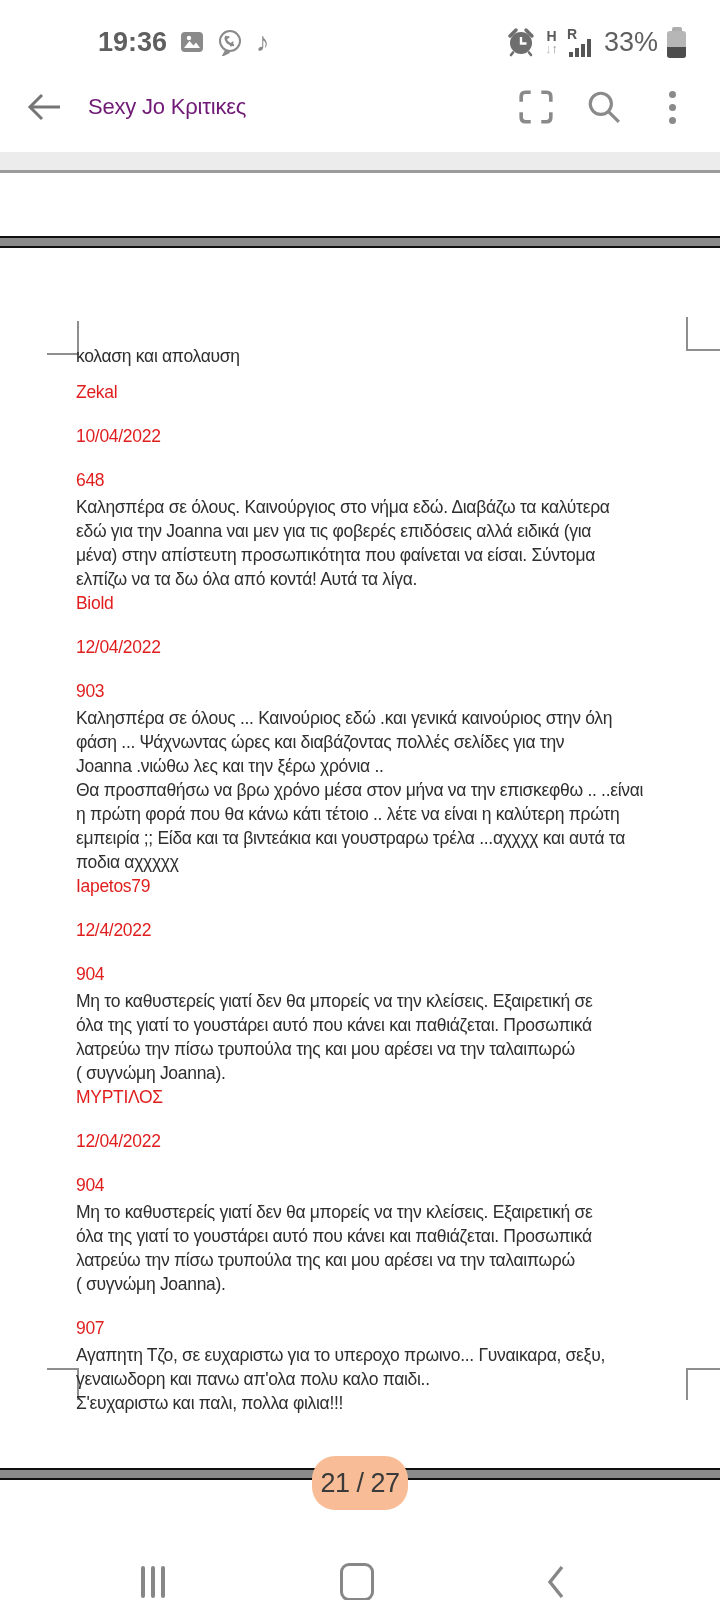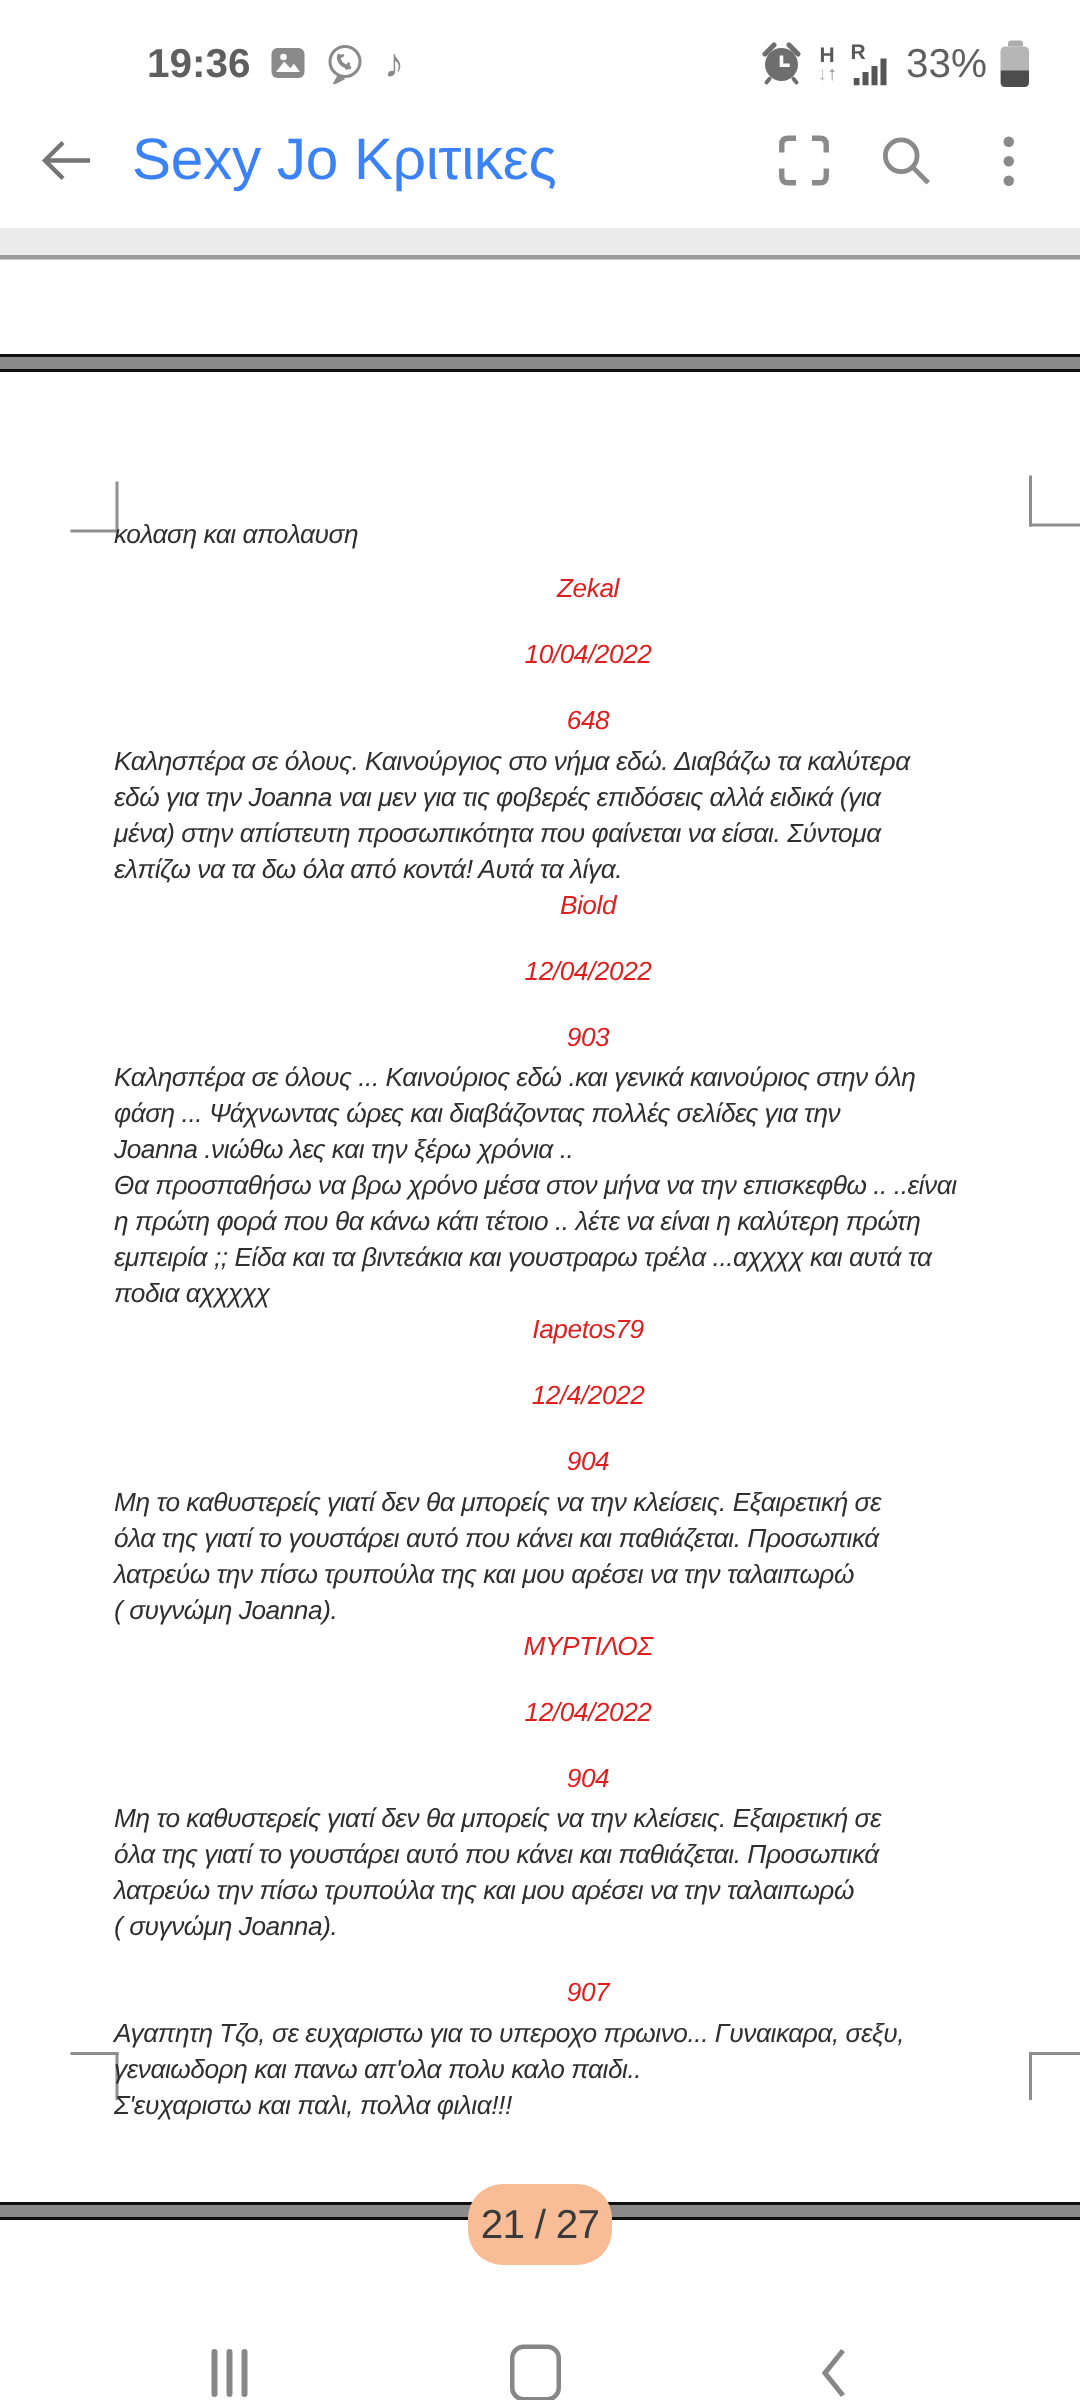--- a/index.html
+++ b/index.html
@@ -23,40 +23,40 @@
   .r-wrap svg{position:absolute;left:2px;bottom:1px;}
   .battery{display:flex;flex-direction:column;align-items:center;}
   .battery .nub{width:10px;height:4px;background:#adadad;border-radius:2px 2px 0 0;}
   .battery .body{width:19px;height:27px;background:#b6b6b6;border-radius:3px;position:relative;overflow:hidden;}
   .battery .fill{position:absolute;left:0;right:0;bottom:0;height:11px;background:#4d4d4d;}
   .note-glyph{font-size:27px;color:#8a8a8a;line-height:1;}
   
   .app-bar{position:absolute;left:0;top:62px;width:720px;height:90px;display:flex;align-items:center;background:#fff;}
   .icon-btn{width:48px;height:48px;display:flex;align-items:center;justify-content:center;flex:0 0 auto;}
   .back-btn{margin-left:20px;}
-  .app-title{margin-left:20px;font-size:39px;color:#3b82f6;letter-spacing:-0.2px;flex:1 1 auto;white-space:nowrap;}
+  .app-title{margin-left:20px;font-size:22px;color:#701a75;letter-spacing:-0.2px;flex:1 1 auto;white-space:nowrap;}
   .dots{display:flex;flex-direction:column;gap:6px;}
   .dots i{width:7px;height:7px;border-radius:50%;background:#8a8a8a;}
   .ab-right{display:flex;align-items:center;gap:20px;margin-right:24px;}
   
   .gray-strip{position:absolute;left:0;top:152px;width:720px;height:21px;background:#ececec;border-bottom:3px solid #9b9b9b;box-sizing:border-box;}
   .page-sep{position:absolute;left:0;width:720px;height:12px;background:#8a8a8a;border-top:2px solid #101010;border-bottom:2px solid #101010;box-sizing:border-box;z-index:2;}
   .sep-top{top:236px;}
   .sep-bottom{top:1468px;}
   
   .pdf-page{position:absolute;left:0;top:248px;width:720px;height:1220px;background:#fff;}
   .mark{position:absolute;width:30px;height:32px;border:0 solid #8e8e8e;z-index:1;}
   .mark-tl{left:47px;top:321px;border-right-width:2px;border-bottom-width:2px;}
   .mark-tr{left:686px;top:317px;width:32px;border-left-width:2px;border-bottom-width:2px;}
   .mark-bl{left:47px;top:1368px;border-right-width:2px;border-top-width:2px;height:30px;}
   .mark-br{left:686px;top:1368px;width:32px;border-left-width:2px;border-top-width:2px;height:30px;}
   
-  .doc{position:absolute;left:76px;top:344px;width:632px;font-size:17.5px;letter-spacing:-0.3px;line-height:24px;color:#2f2f2f;z-index:1;font-style:italic;}
+  .doc{position:absolute;left:76px;top:344px;width:632px;font-size:17.5px;letter-spacing:-0.3px;line-height:24px;color:#2f2f2f;z-index:1;}
   .doc-intro{margin-bottom:12px;}
-  .post-author,.post-date,.post-number{color:#e01e1e;text-align:center;}
+  .post-author,.post-date,.post-number{color:#e01e1e;}
   .post-date,.post-number{margin-top:20px;}
   .post-body{margin-top:3px;white-space:pre-line;}
   
   .page-badge{position:absolute;left:312px;top:1456px;width:96px;height:54px;border-radius:23px;background:#f8bd97;display:flex;align-items:center;justify-content:center;font-size:27px;color:#3a3a3a;letter-spacing:-0.5px;z-index:5;}
   
   .nav-btn{position:absolute;top:1560px;width:48px;height:44px;display:flex;align-items:center;justify-content:center;}
   .nav-recents{left:129px;}
   .nav-home{left:333px;}
   .nav-back{left:532px;}
   .recents-bars{display:flex;gap:6px;}

